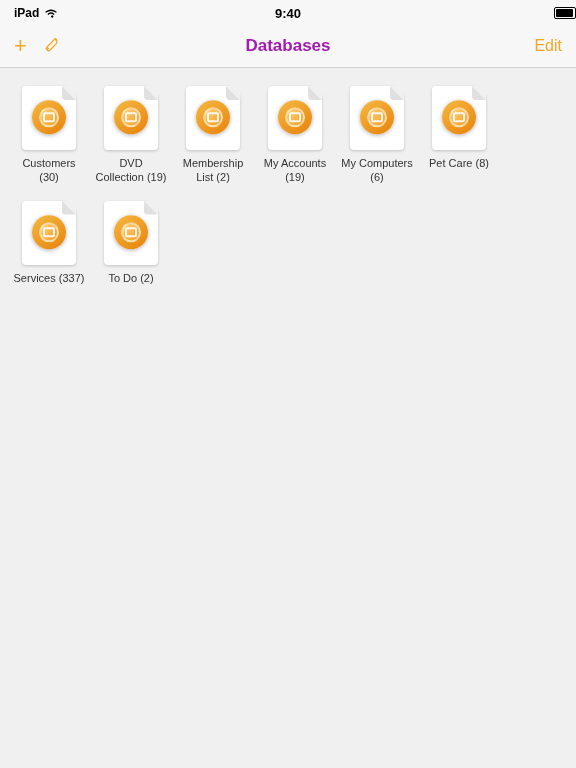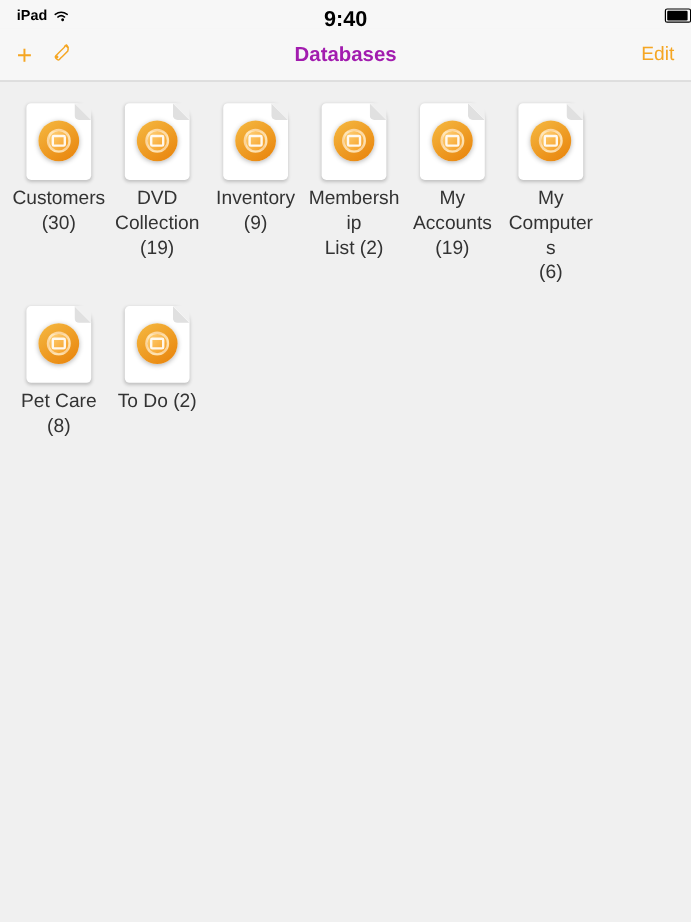--- a/index.html
+++ b/index.html
@@ -23,21 +23,21 @@
     }
     .status-left {
       display: flex;
       align-items: center;
       gap: 5px;
       font-size: 12px;
       font-weight: 600;
       color: #000;
     }
     .status-time {
-      font-size: 18px;
+      font-size: 13px;
       font-weight: 600;
       color: #000;
       position: absolute;
       left: 50%;
       transform: translateX(-50%);
       top: 6px;
     }
     .status-right {
       display: flex;
       align-items: center;
@@ -202,21 +202,21 @@
     }
     .db-circle-inner::after {
       content: '';
       width: 8px;
       height: 6px;
       border: 2px solid rgba(255,255,255,0.9);
       border-radius: 2px;
     }
 
     .db-label {
-      font-size: 16px;
+      font-size: 11px;
       color: #333;
       text-align: center;
       line-height: 1.3;
       max-width: 78px;
       word-break: break-word;
     }
   </style>
 </head>
 <body>
 
@@ -273,29 +273,20 @@
     <span class="db-label" style="white-space:pre-line">DVD
 Collection (19)</span>
   </div>
     <div class="db-item">
     <div class="db-icon-wrap">
       <div class="doc-shape"></div>
       <div class="db-circle">
         <div class="db-circle-inner"></div>
       </div>
     </div>
-    <span class="db-label" style="white-space:pre-line">Inventory (9)</span>
-  </div>
-    <div class="db-item">
-    <div class="db-icon-wrap">
-      <div class="doc-shape"></div>
-      <div class="db-circle">
-        <div class="db-circle-inner"></div>
-      </div>
-    </div>
     <span class="db-label" style="white-space:pre-line">Membership
 List (2)</span>
   </div>
     <div class="db-item">
     <div class="db-icon-wrap">
       <div class="doc-shape"></div>
       <div class="db-circle">
         <div class="db-circle-inner"></div>
       </div>
     </div>
@@ -321,15 +312,24 @@
     </div>
     <span class="db-label" style="white-space:pre-line">Pet Care (8)</span>
   </div>
     <div class="db-item">
     <div class="db-icon-wrap">
       <div class="doc-shape"></div>
       <div class="db-circle">
         <div class="db-circle-inner"></div>
       </div>
     </div>
+    <span class="db-label" style="white-space:pre-line">Services (337)</span>
+  </div>
+    <div class="db-item">
+    <div class="db-icon-wrap">
+      <div class="doc-shape"></div>
+      <div class="db-circle">
+        <div class="db-circle-inner"></div>
+      </div>
+    </div>
     <span class="db-label" style="white-space:pre-line">To Do (2)</span>
   </div>
   </div>
 
 </body></html>

